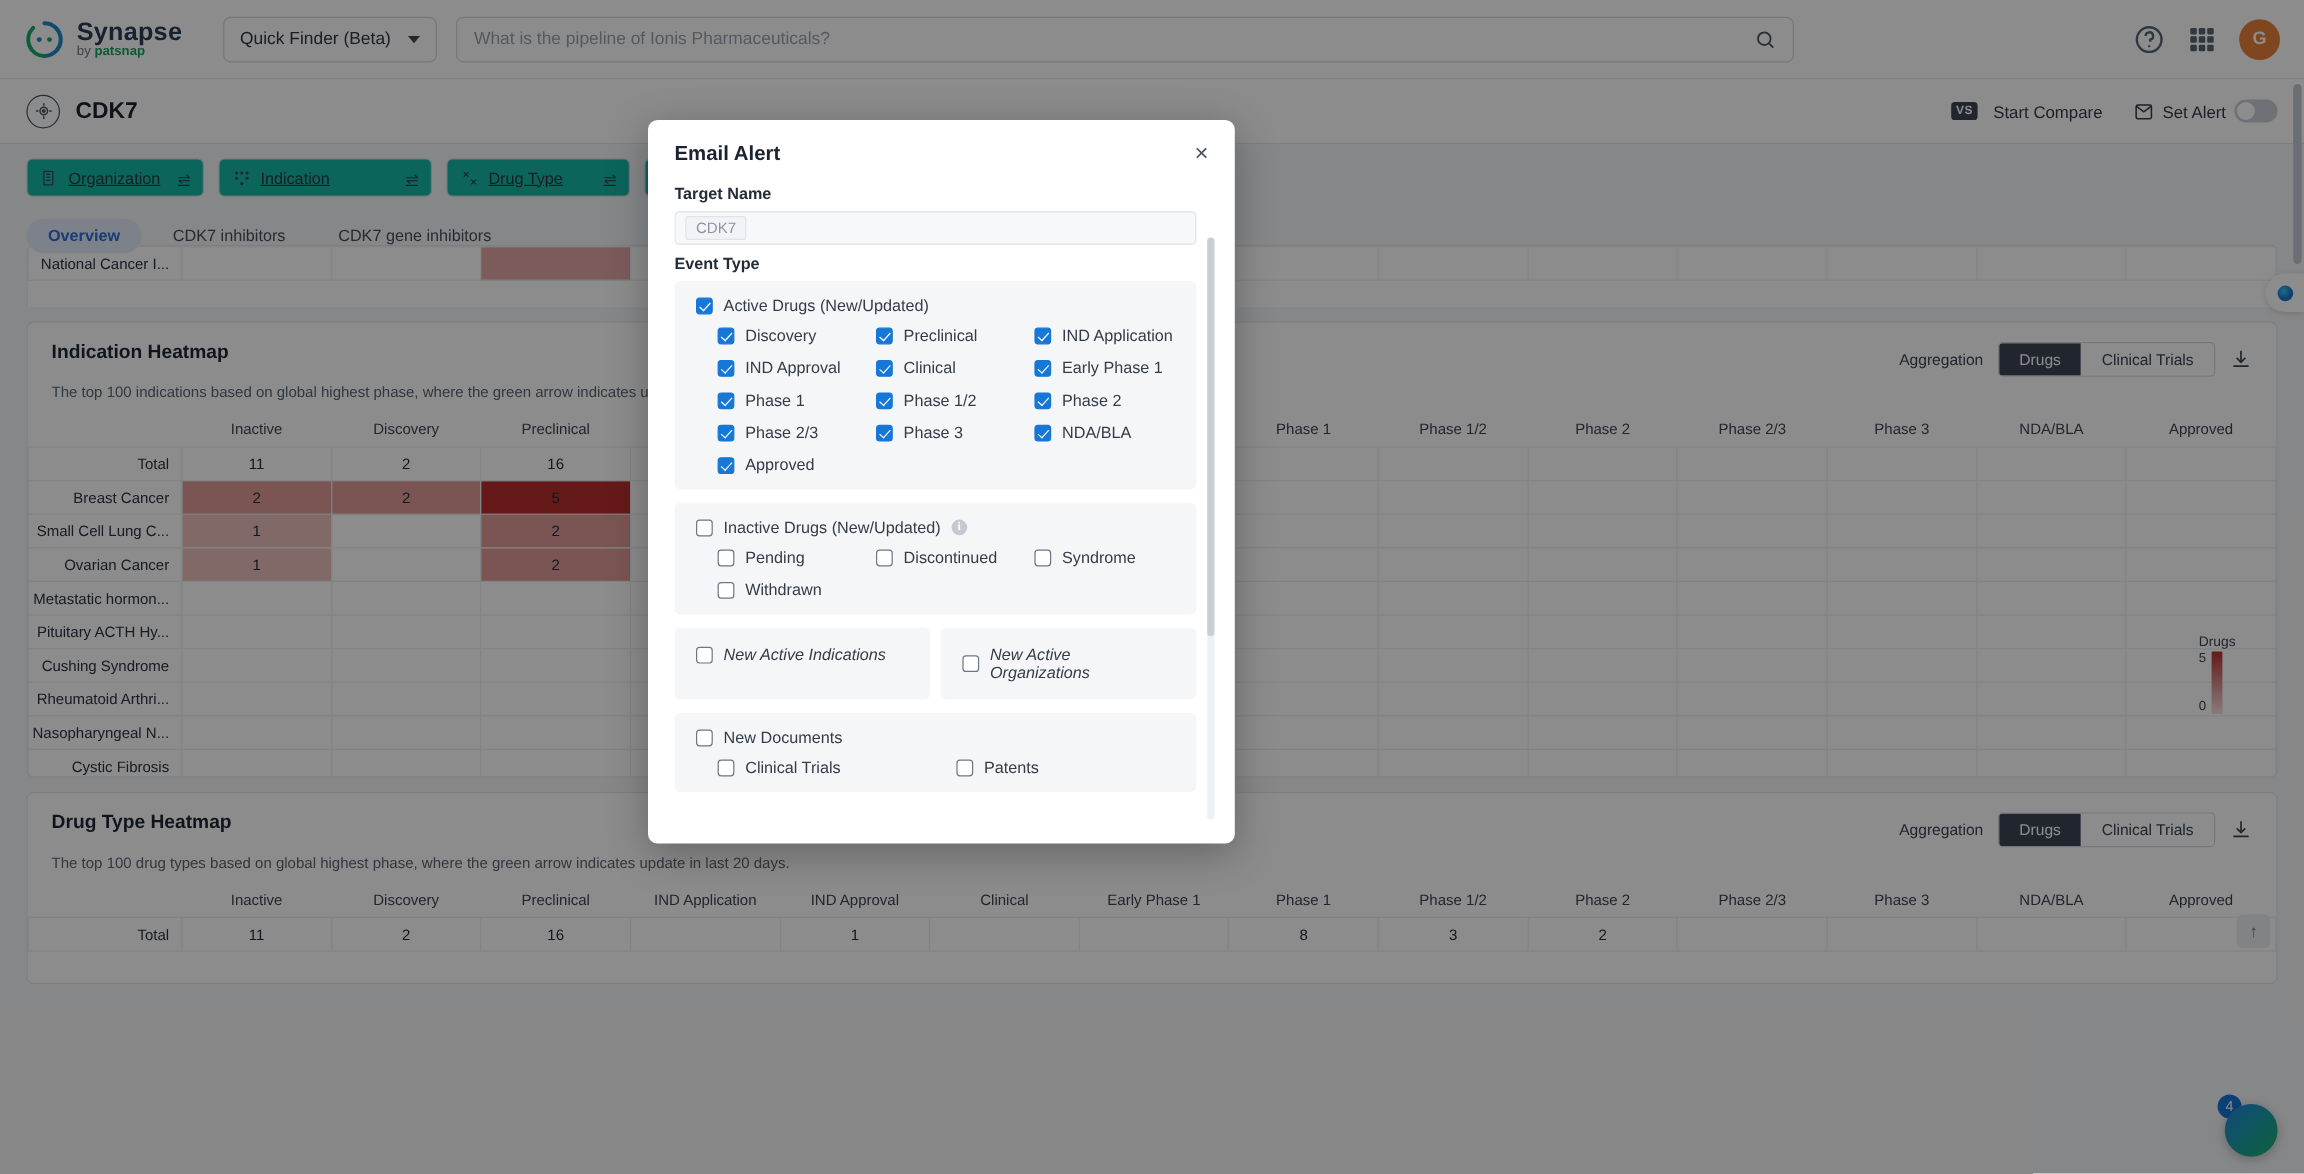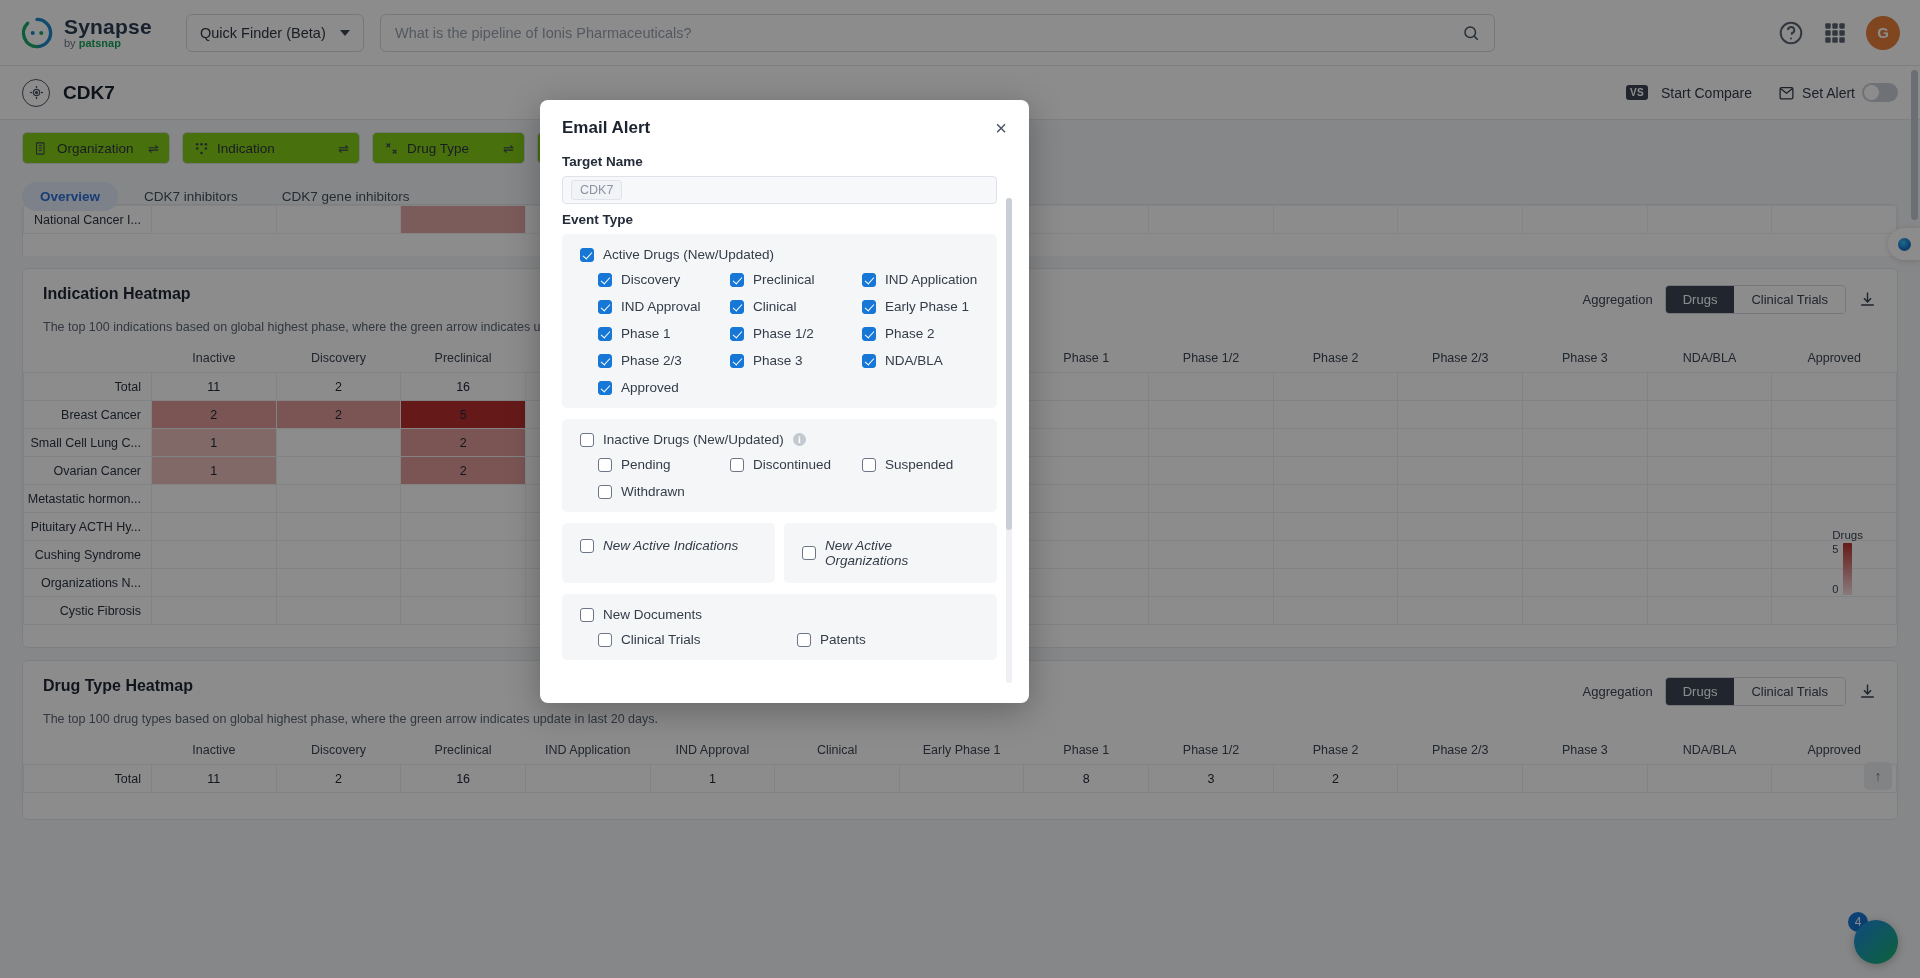--- a/index.html
+++ b/index.html
@@ -69,22 +69,22 @@
   .subbar-right { margin-left: auto; display: flex; align-items: center; gap: 26px; font-size: 14px; color: #333c4a; }
   .vs-badge { background: #3b4455; color: #fff; font-size: 10px; font-weight: 700; padding: 2px 4px; border-radius: 3px; margin-right: 6px; letter-spacing: .3px;}
   .pill-row { display: flex; align-items: center; gap: 7px; }
   .toggle { width: 36px; height: 19px; border-radius: 10px; background: #c9ced7; position: relative; }
   .toggle::after { content: ""; position: absolute; width: 15px; height: 15px; border-radius: 50%; background: #fff; top: 2px; left: 2px; }
 
   
   .filters { height: 56px; display: flex; align-items: center; padding: 0 22px; gap: 12px; background: #f5f6f8; }
   .filter-chip {
     height: 32px; min-width: 148px; padding: 12px 11px;
-    border: 1px solid #d5d9e0; border-radius: 5px; background: #84cc16;
-    display: flex; align-items: center; gap: 8px; font-size: 13.5px; color: #2f3742;
+    border: 1px solid #d5d9e0; border-radius: 5px; background: #14b8a6;
+    display: flex; align-items: center; gap: 8px; font-size: 13.5px; color: #2f3742; text-decoration: underline;
   }
   .chip-label { flex: 1; }
   .sliders { color: #3c4656; font-size: 13px; letter-spacing: -1px; }
 
   
   .tabs { display: flex; align-items: center; gap: 8px; padding: 0 22px; background: #f5f6f8; height: 40px; }
   .tab { padding: 7px 18px; border-radius: 16px; font-size: 13.5px; color: #454f5e; }
   .tab.active { background: #e4ecfb; color: #2c6fd6; font-weight: 600; }
 
   
@@ -493,21 +493,38 @@
               <td style=""></td>
               <td style=""></td>
               <td style=""></td>
               <td style=""></td>
               <td style=""></td>
               <td style=""></td>
               <td style=""></td>
               <td style=""></td>
             </tr>
             <tr>
-              <td class="rowhdr">Organizations N...</td>
+              <td class="rowhdr">Rheumatoid Arthri...</td>
+              <td style=""></td>
+              <td style=""></td>
+              <td style=""></td>
+              <td style=""></td>
+              <td style=""></td>
+              <td style=""></td>
+              <td style=""></td>
+              <td style=""></td>
+              <td style=""></td>
+              <td style=""></td>
+              <td style=""></td>
+              <td style=""></td>
+              <td style=""></td>
+              <td style=""></td>
+            </tr>
+            <tr>
+              <td class="rowhdr">Nasopharyngeal N...</td>
               <td style=""></td>
               <td style=""></td>
               <td style=""></td>
               <td style=""></td>
               <td style=""></td>
               <td style=""></td>
               <td style=""></td>
               <td style=""></td>
               <td style=""></td>
               <td style=""></td>
@@ -709,21 +726,21 @@
             <div class="cbrow">
                 <span class="cb"></span>
                 <span>Pending</span>
               </div>
             <div class="cbrow">
                 <span class="cb"></span>
                 <span>Discontinued</span>
               </div>
             <div class="cbrow">
                 <span class="cb"></span>
-                <span>Suspended</span>
+                <span>Syndrome</span>
               </div>
             <div class="cbrow">
                 <span class="cb"></span>
                 <span>Withdrawn</span>
               </div>
           </div>
         </div>
 
         <div class="split-row">
           <div class="group">

